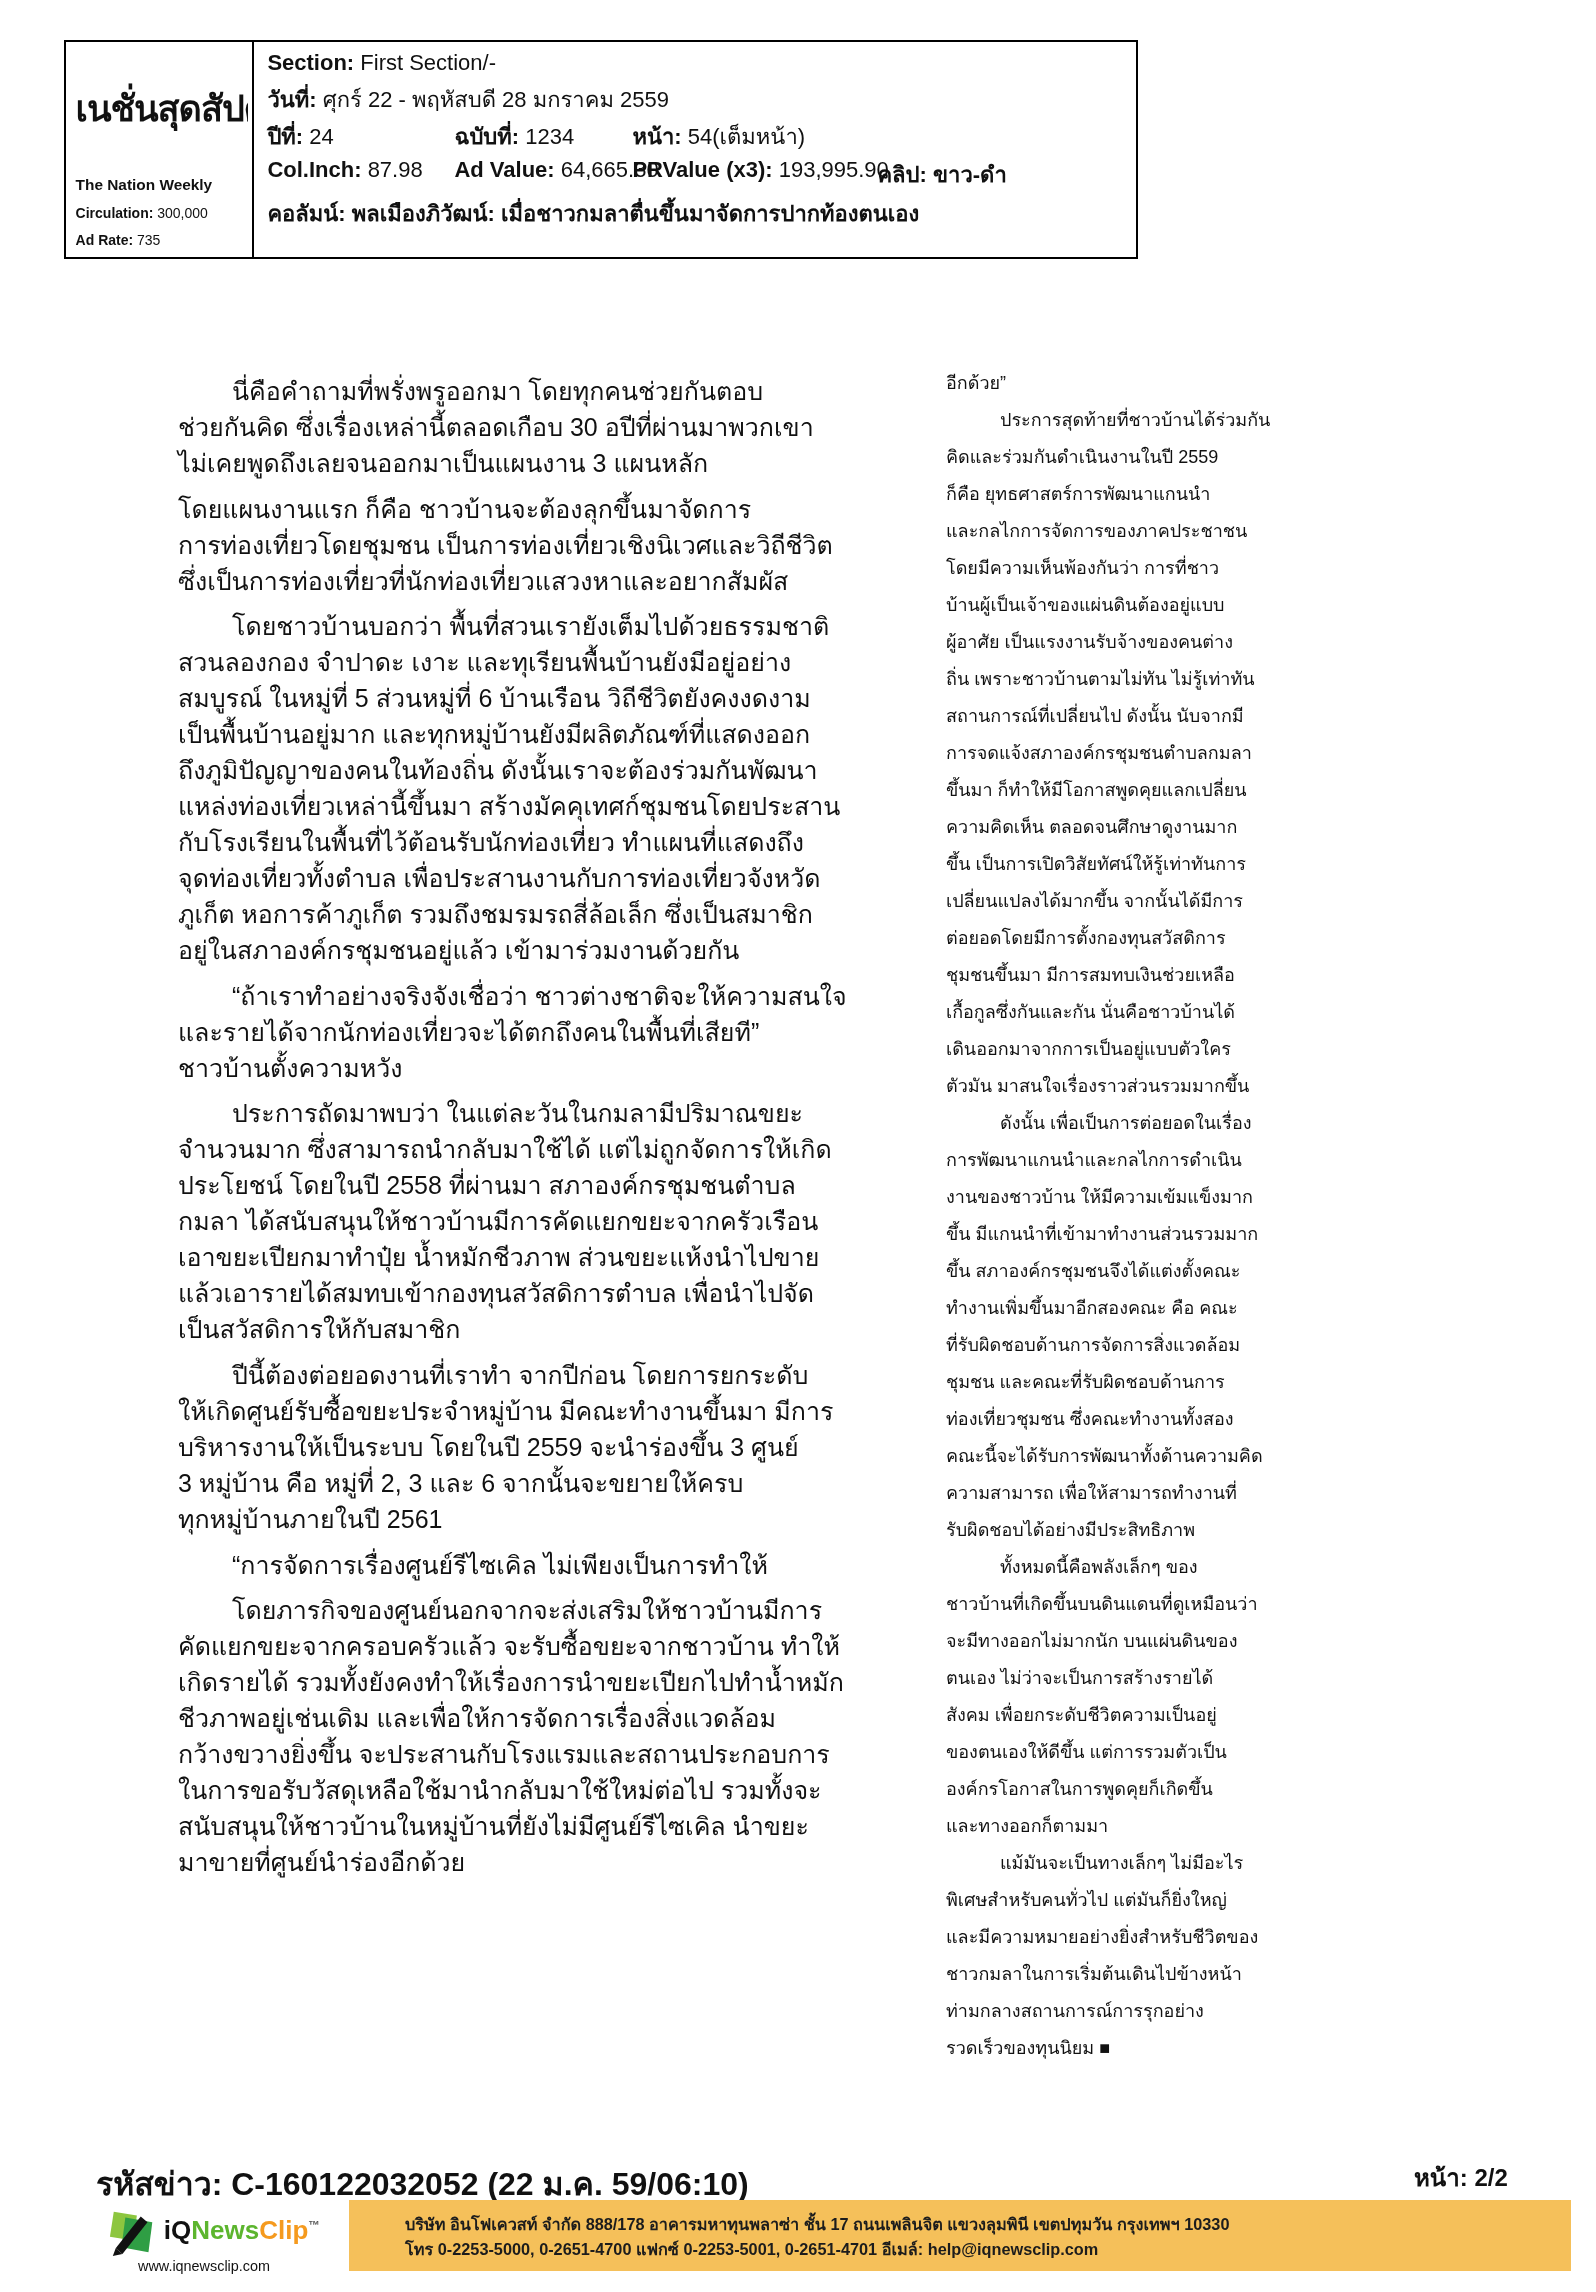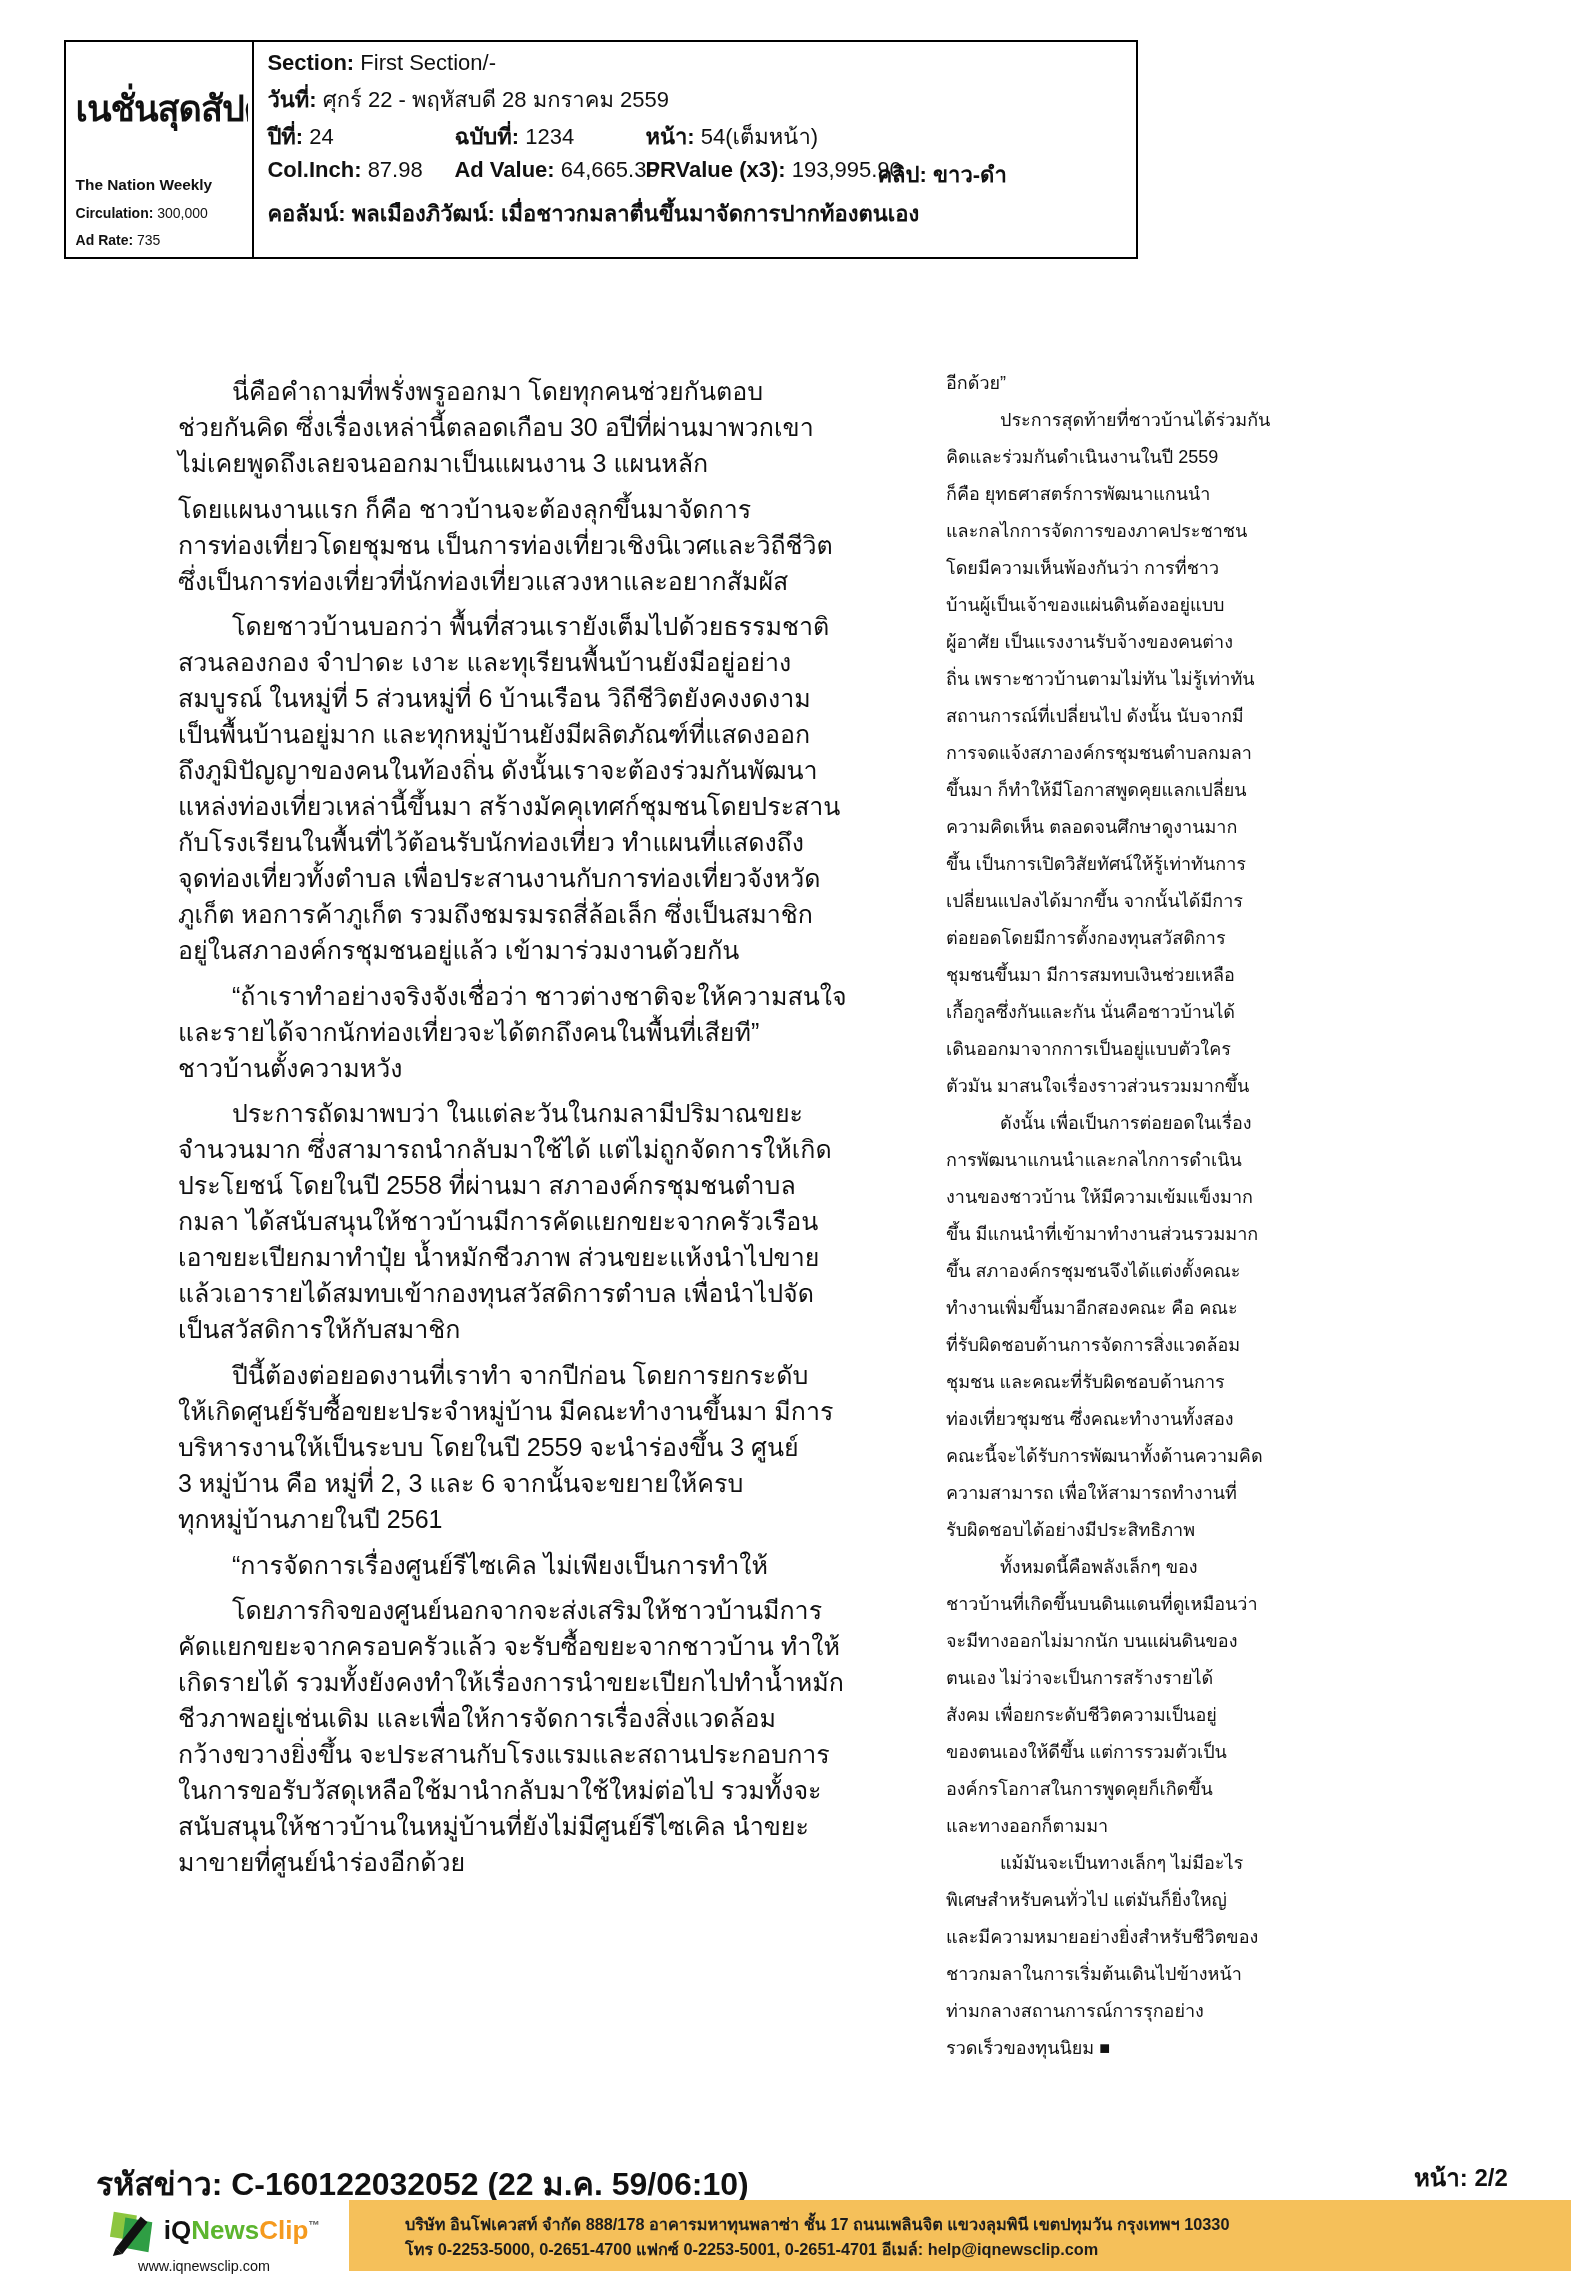--- a/index.html
+++ b/index.html
@@ -30,21 +30,21 @@
   .hr-row{position:absolute;left:13.4px;right:7.7px;white-space:nowrap;font-size:22px;}
   .hr-row .lbl{font-weight:bold;}
   .hr-row1{top:7.7px;}
   .hr-row2{top:40px;}
   .hr-row3{top:77px;height:29px;}
   .hr-row4{top:115px;height:29px;}
   .hr-row5{top:154px;}
   .f-col{position:absolute;top:0;white-space:nowrap;}
   .fc-0{left:0;}
   .fc-1{left:187px;}
-  .fc-2{left:378px;}
+  .fc-2{left:365px;}
   .fc-3{left:610px;}
   .hr-row5 .val{font-weight:bold;}
   .hr-row4 .fc-3 .val{font-weight:bold;}
   
   .col-left{
     position:absolute;left:178px;top:373px;width:699px;
     font-size:25px;line-height:36px;text-align:left;
   }
   .col-right{
     position:absolute;left:946px;top:365px;width:465px;

